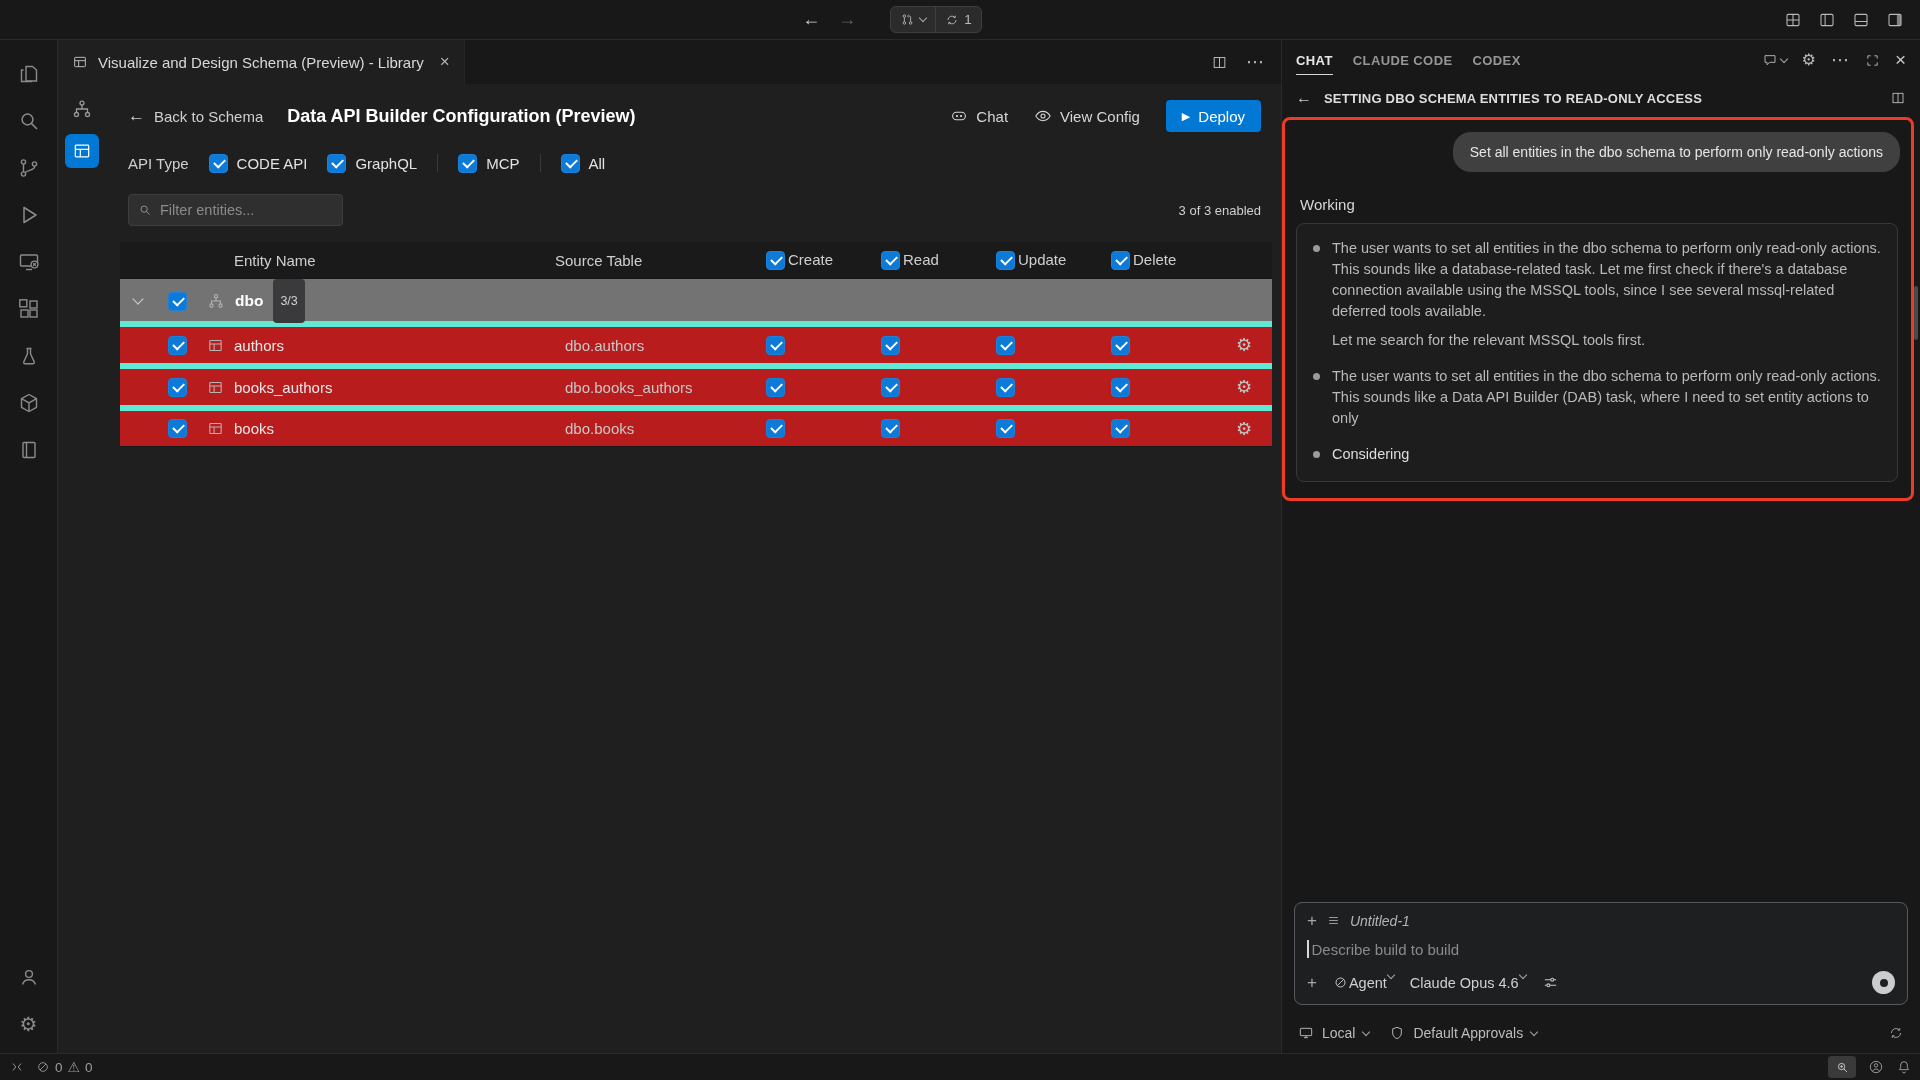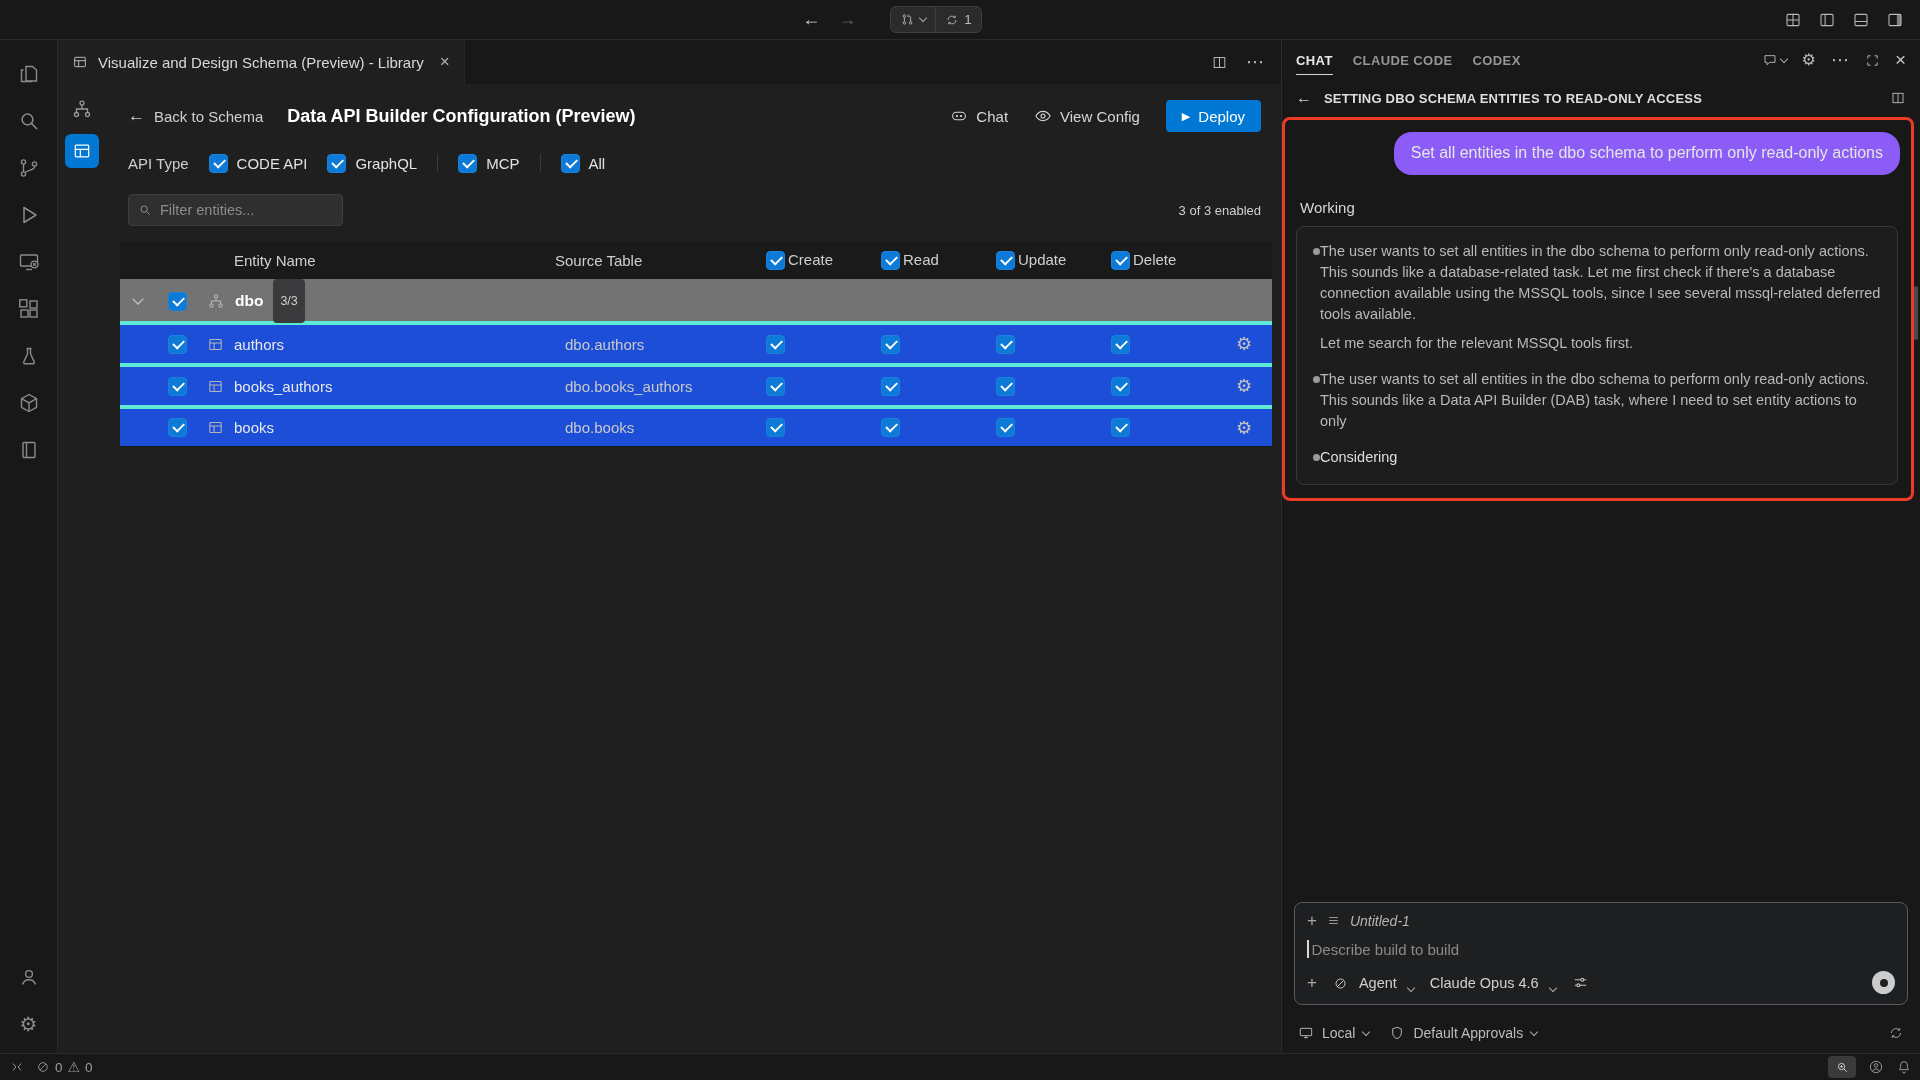--- a/index.html
+++ b/index.html
@@ -65,21 +65,21 @@
   .filter-input input{background:transparent;border:0;outline:0;color:#cfcfcf;font-size:14.5px;width:160px;
     font-family:"Liberation Sans","DejaVu Sans",sans-serif}
   .filter-input input::placeholder{color:#8b8b8b}
   .enabled-summary{margin-left:auto;color:#cfcfcf;font-size:13px}
 
   
   .table{width:1152px;margin-top:16px;margin-left:6px;font-size:15px}
   .trow{display:grid;grid-template-columns:435px 205px 115px 115px 115px 115px 1fr;align-items:center}
   .thead{height:36px;background:#1a1a1a;color:#cfcfcf}
   .grow{height:43px;background:#737373;border-top:1px solid #171717}
-  .drow{height:42px;background:#1d4ed8;border-top:4px solid #5eead4}
+  .drow{height:42px;background:#b91c1c;border-top:6px solid #5eead4}
   .drow:last-child{border-bottom:1px solid #171717}
   .c-name{display:flex;align-items:center;padding-left:14px;min-width:0}
   .chev-slot{width:34px;display:flex;align-items:center}
   .th-entity{padding-left:114px;color:#cfcfcf}
   .ent-icon{margin-left:20px;color:#b5b5b5}
   .ent-label{margin-left:10px;color:#e9e9e9;font-weight:500}
   .grow .ent-label{font-weight:700;color:#fff;font-size:15.5px}
   .badge{margin-left:10px;background:#3a3a3d;color:#d0d0d0;font-size:12.5px;border-radius:4px;padding:15px 7px}
   .c-source{padding-left:10px;color:#c9c9c9}
   .thead .c-source{padding-left:0;color:#cfcfcf}
@@ -106,44 +106,44 @@
   .ptab.active::after{content:"";position:absolute;left:0;right:0;bottom:5px;height:1.5px;background:#d7d7d7}
   .ptab-actions{margin-left:auto;display:flex;align-items:center;gap:15px;color:#b9b9b9}
   .ptab-actions .gear-glyph{font-size:16px;color:#b9b9b9}
   .close-x{font-size:19px;color:#c5c5c5}
 
   .panel-subheader{flex:0 0 36px;display:flex;align-items:center;gap:12px;padding:0 14px}
   .session-title{font-size:13px;font-weight:700;letter-spacing:.2px;color:#dedede}
   .subheader-split{margin-left:auto;color:#b9b9b9}
 
   .conversation{flex:1;min-height:0;display:flex;flex-direction:column;padding:16px 14px 0;position:relative}
-  .bubble{align-self:flex-end;max-width:560px;background:#8b5cf6;border-radius:18px;padding:11px 17px;
-    color:#e6e6e6;font-size:16px;line-height:1.3;margin-right:6px}
+  .bubble{align-self:flex-end;max-width:560px;background:#404040;border-radius:18px;padding:11px 17px;
+    color:#e6e6e6;font-size:14px;line-height:1.3;margin-right:6px}
   .working{margin:24px 0 10px 4px;font-size:15px;color:#d6d6d6}
   .think-box{border:1px solid #383838;background:#1d1d1d;border-radius:8px;padding:14px 16px;margin-right:8px}
-  .think-item{display:flex;margin-bottom:15px}
+  .think-item{display:flex;gap:12px;margin-bottom:15px}
   .think-item:last-child{margin-bottom:2px}
   .think-item .dot{flex:0 0 7px;width:7px;height:7px;border-radius:50%;background:#9b9b9b;margin-top:7px}
   .think-item p{font-size:14.5px;line-height:1.45;color:#b9b9b9}
   .think-item p.p2{margin-top:8px}
   .think-item.bright p{color:#dedede}
 
   .annotation{position:absolute;left:0;right:6px;top:77px;height:384px;border:3px solid #ec3b27;border-radius:8px;
     pointer-events:none;z-index:6}
   .scroll-thumb{position:absolute;right:2px;top:170px;width:4px;height:54px;background:#4a4a4a;border-radius:2px}
 
   .chat-input{flex:0 0 auto;margin:0 12px 8px;border:1px solid #565a60;background:#1e1f20;border-radius:8px;padding:9px 12px 10px}
   .ci-row1{display:flex;align-items:center;gap:10px;color:#a6a6a6;font-size:14px}
   .ci-plus{font-size:17px;color:#a6a6a6;line-height:1}
   .ci-file{font-style:italic;color:#b4b4b4}
   .ci-row2{display:flex;align-items:center;margin-top:11px}
   .caret{width:1.5px;height:18px;background:#d8d8d8;margin-right:3px}
   .ci-placeholder{color:#8a8a8a;font-size:15px}
   .ci-row3{display:flex;align-items:center;gap:16px;margin-top:13px;color:#d0d0d0;font-size:14.5px}
-  .ci-group{display:flex;align-items:flex-end;gap:11px}
+  .ci-group{display:flex;align-items:flex-start;gap:1px}
   .send-btn{margin-left:auto;width:23px;height:23px;border-radius:50%;background:#caccce;position:relative}
   .send-btn::after{content:"";position:absolute;left:7.5px;top:7.5px;width:8px;height:8px;border-radius:50%;background:#1f1f1f}
 
   .chat-footer{flex:0 0 40px;display:flex;align-items:center;gap:20px;padding:0 16px;color:#bcbcbc;font-size:14px}
   .cf-group{display:flex;align-items:center;gap:8px}
   .cf-sync{margin-left:auto;color:#9a9a9a}
 
   
   .statusbar{flex:0 0 27px;background:#181818;border-top:1px solid #2a2a2a;display:flex;align-items:center;
     padding:0 8px 0 10px;color:#9d9d9d;font-size:13.5px}

